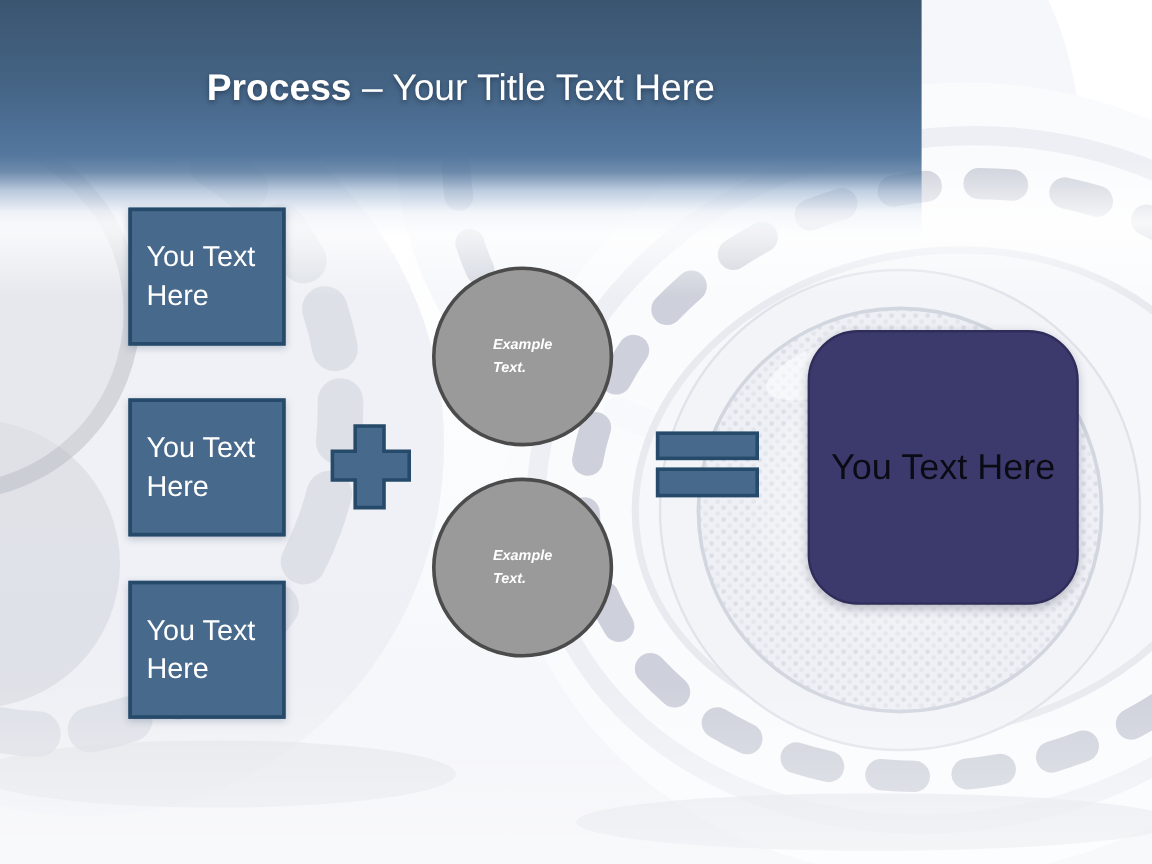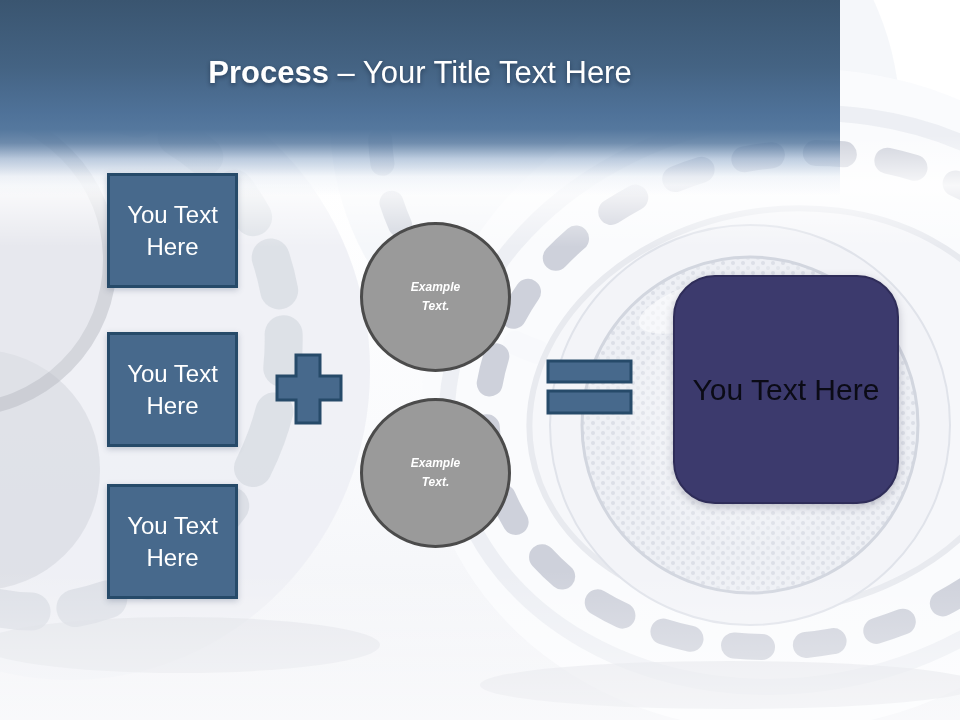--- a/index.html
+++ b/index.html
@@ -5,42 +5,42 @@
   html,body{margin:0;padding:0;}
   body{font-family:"Liberation Sans",sans-serif;}
   .slide{
     position:relative;width:960px;height:720px;overflow:hidden;
     background:linear-gradient(180deg,#ffffff 25%,#fafbfd 60%,#f1f2f6 100%);
   }
   
   .photo{position:absolute;left:0;top:0;width:960px;height:720px;}
   
   .header{
-    position:absolute;left:0;top:0;width:840px;height:196px;
+    position:absolute;left:0;top:0;width:768px;height:196px;
     background:linear-gradient(180deg,
       #3a5570 0%,
       #446383 34%,
       #4f7299 58%,
       #55789e 66%,
       rgba(88,122,160,0.85) 73%,
       rgba(130,160,196,0.50) 81%,
       rgba(198,214,234,0.20) 90%,
       rgba(255,255,255,0) 100%);
     pointer-events:none;
   }
   .title{
     position:absolute;left:0;top:54px;width:100%;
     text-align:center;color:#ffffff;font-size:31px;line-height:1.2;
     text-shadow:0 2px 4px rgba(8,20,40,0.45);
     white-space:nowrap;
   }
   .title .bold{font-weight:bold;}
   .title .rest{font-weight:normal;}
   
-  .shape{position:absolute;box-sizing:border-box;display:flex;align-items:center;justify-content:center;text-align:center;}
+  .shape{position:absolute;box-sizing:border-box;display:flex;align-items:center;justify-content:center;}
   .input-box{
     left:107px;width:131px;height:115px;
     background:#47698c;border:3px solid #264a69;
     color:#ffffff;font-size:24px;line-height:1.33;
     box-shadow:0 2px 6px rgba(40,60,90,0.25);
     padding:0 12px;
   }
   .box1{top:173px;}
   .box2{top:332px;}
   .box3{top:484px;}

